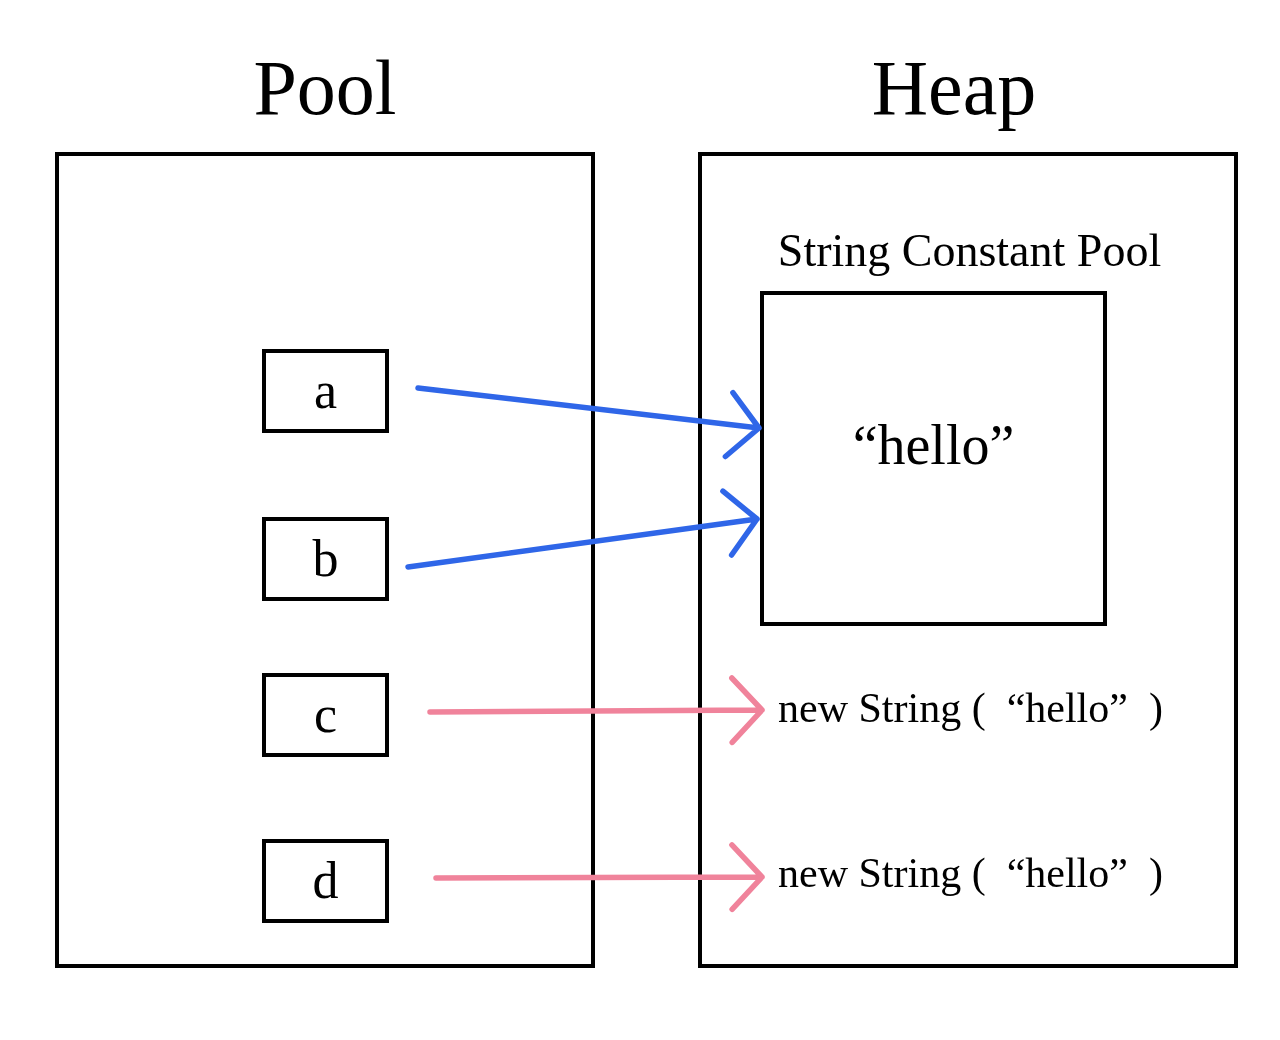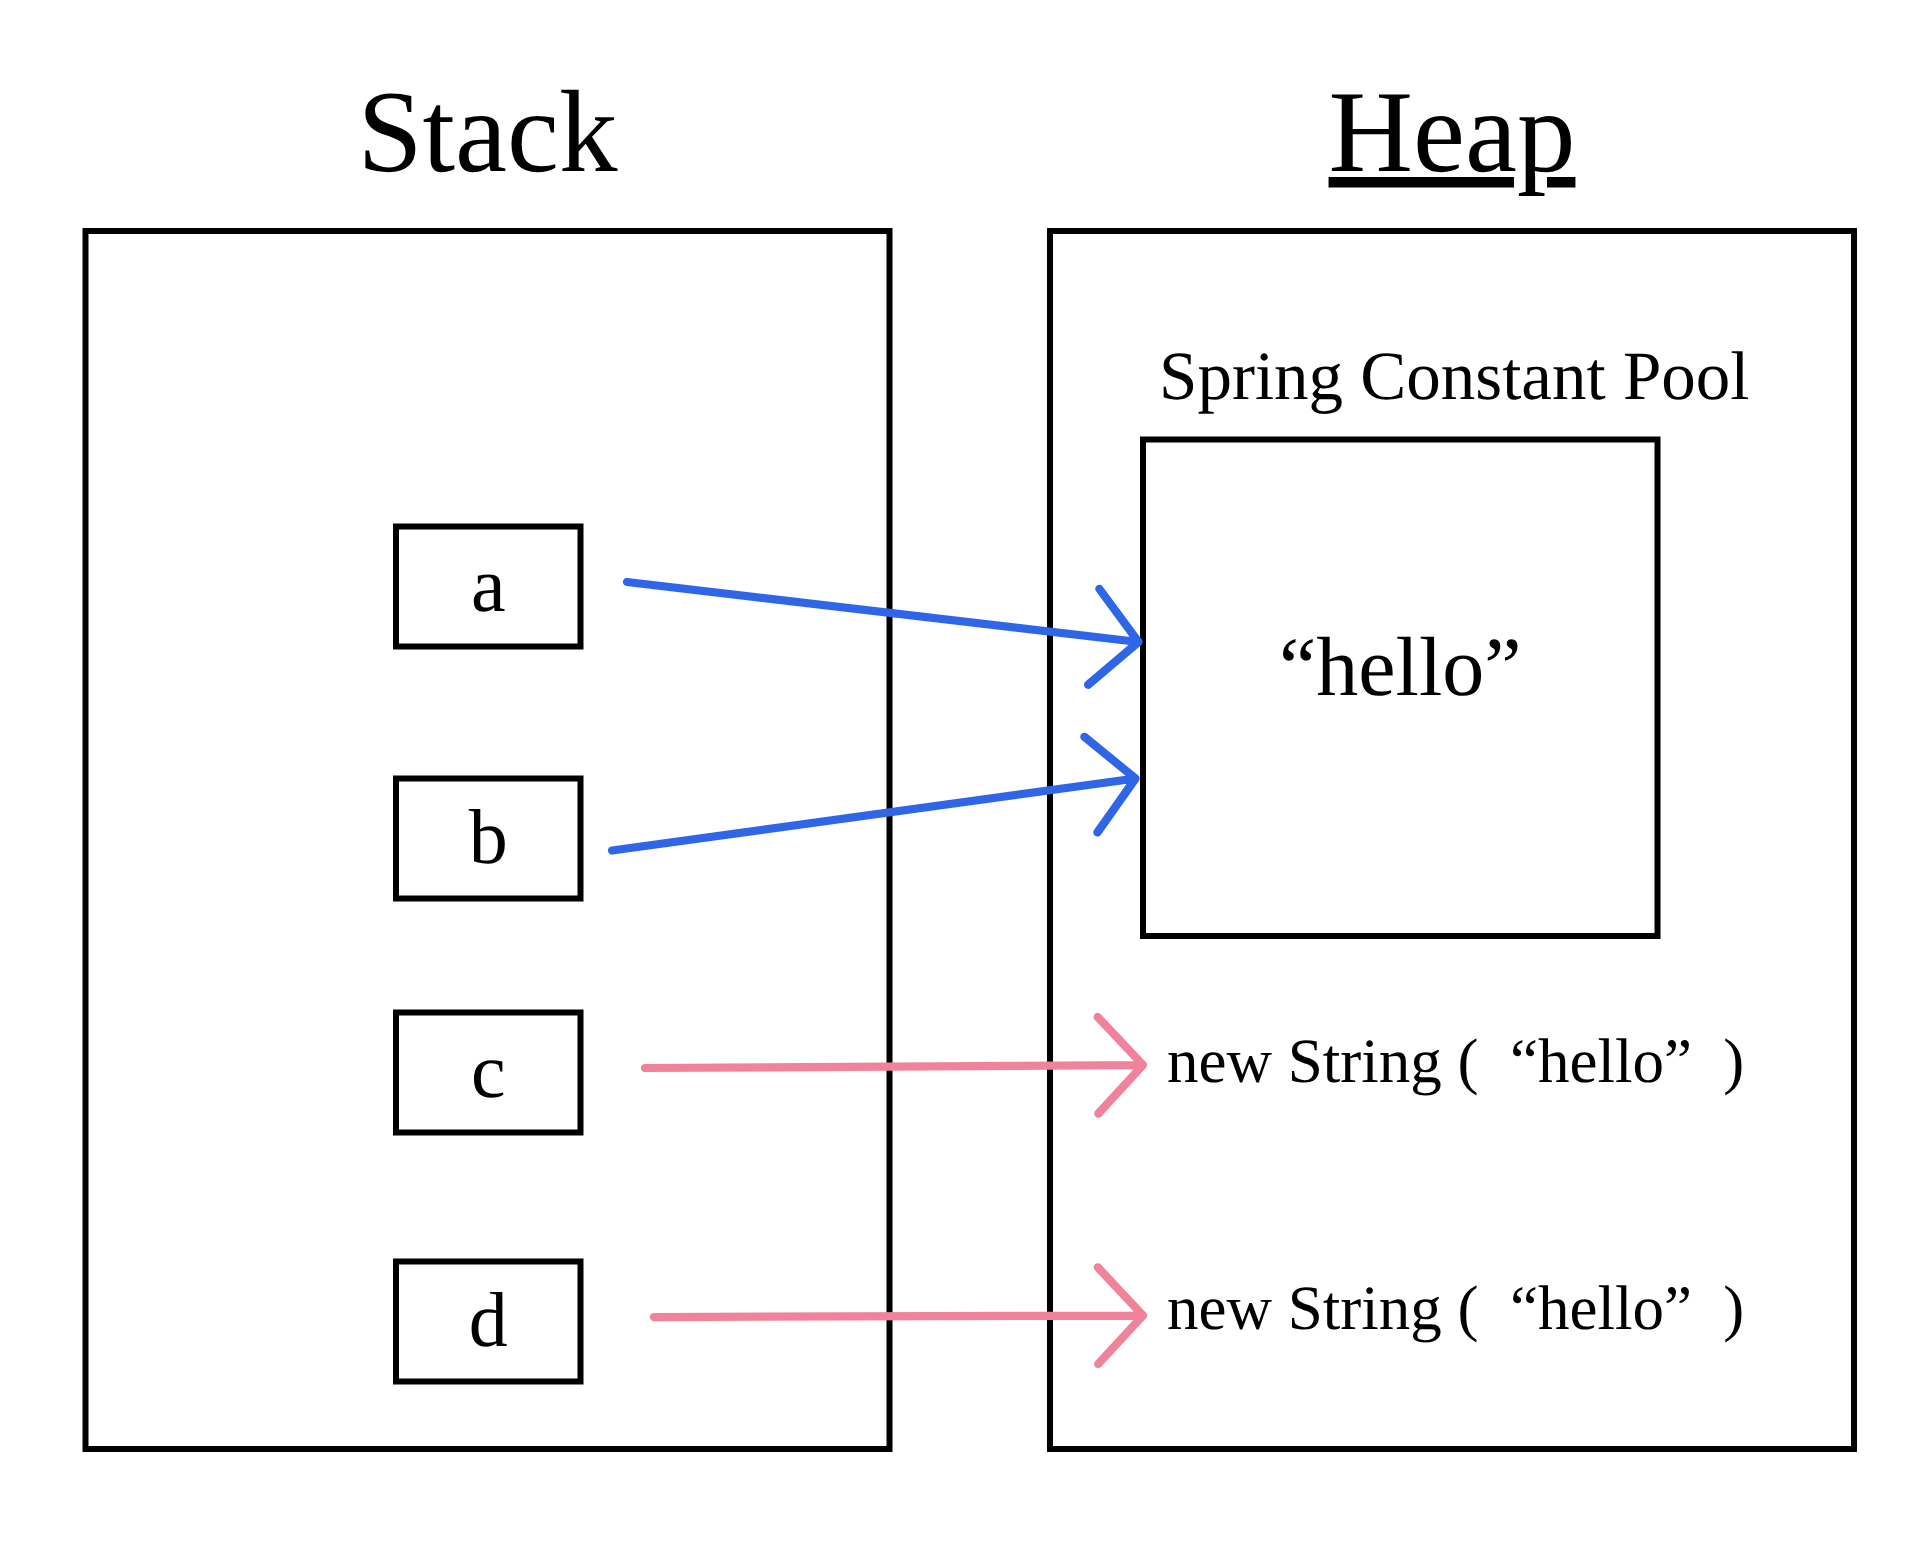--- a/index.html
+++ b/index.html
@@ -2,21 +2,21 @@
 <html><head>
 <meta charset="utf-8">
 <style>
   html,body{margin:0;padding:0;background:#ffffff;}
   .canvas{
     position:relative;width:1280px;height:1040px;background:#ffffff;
     font-family:"Liberation Serif", serif;color:#000;overflow:hidden;
   }
   .title{position:absolute;top:49px;font-size:78px;line-height:1;text-align:center;letter-spacing:0;}
   .title-stack{left:55px;width:540px;}
-  .title-heap{left:698px;width:540px;text-decoration:underline;}
+  .title-heap{left:684px;width:540px;}
   .region{position:absolute;border:4px solid #000;box-sizing:border-box;background:#fff;}
   .stack-region{left:55px;top:152px;width:540px;height:816px;}
   .heap-region{left:698px;top:152px;width:540px;height:816px;}
   .var-box{
     position:absolute;left:262px;width:127px;height:84px;border:4px solid #000;
     box-sizing:border-box;display:flex;align-items:center;justify-content:center;
     font-size:52px;line-height:1;
   }
   .var-a{top:349px;}
   .var-b{top:517px;}
@@ -34,40 +34,40 @@
   .new-string{position:absolute;left:778px;font-size:42px;line-height:1;white-space:pre;text-align:right;}
   .new-string-1{top:687px;}
   .new-string-2{top:852px;}
   .arrows-layer{position:absolute;left:0;top:0;width:1280px;height:1040px;pointer-events:none;}
 </style>
 </head>
 <body>
 
 <div class="canvas">
 
-  <div class="title title-stack">Stack</div>
+  <div class="title title-stack">Pool</div>
   <div class="title title-heap">Heap</div>
 
   <div class="region stack-region"></div>
   <div class="region heap-region"></div>
 
   <div class="var-box var-a">
     <span>a</span>
   </div>
   <div class="var-box var-b">
     <span>b</span>
   </div>
   <div class="var-box var-c">
     <span>c</span>
   </div>
   <div class="var-box var-d">
     <span>d</span>
   </div>
 
-  <div class="pool-label">Spring Constant Pool</div>
+  <div class="pool-label">String Constant Pool</div>
   <div class="pool-box">
     <span class="pool-value">“hello”</span>
   </div>
 
   <div class="new-string new-string-1">new String (  “hello”  )</div>
   <div class="new-string new-string-2">new String (  “hello”  )</div>
 
   <svg class="arrows-layer" viewBox="0 0 1280 1040" xmlns="http://www.w3.org/2000/svg">
       <path d="M418 388 L759 428 M759 428 L732.9 392.6 M759 428 L725.4 456.5" stroke="#2f66e8" stroke-width="5.5" fill="none" stroke-linecap="round"></path>
       <path d="M408 567 L757 519 M757 519 L722.9 491.2 M757 519 L731.6 555.0" stroke="#2f66e8" stroke-width="5.5" fill="none" stroke-linecap="round"></path>

